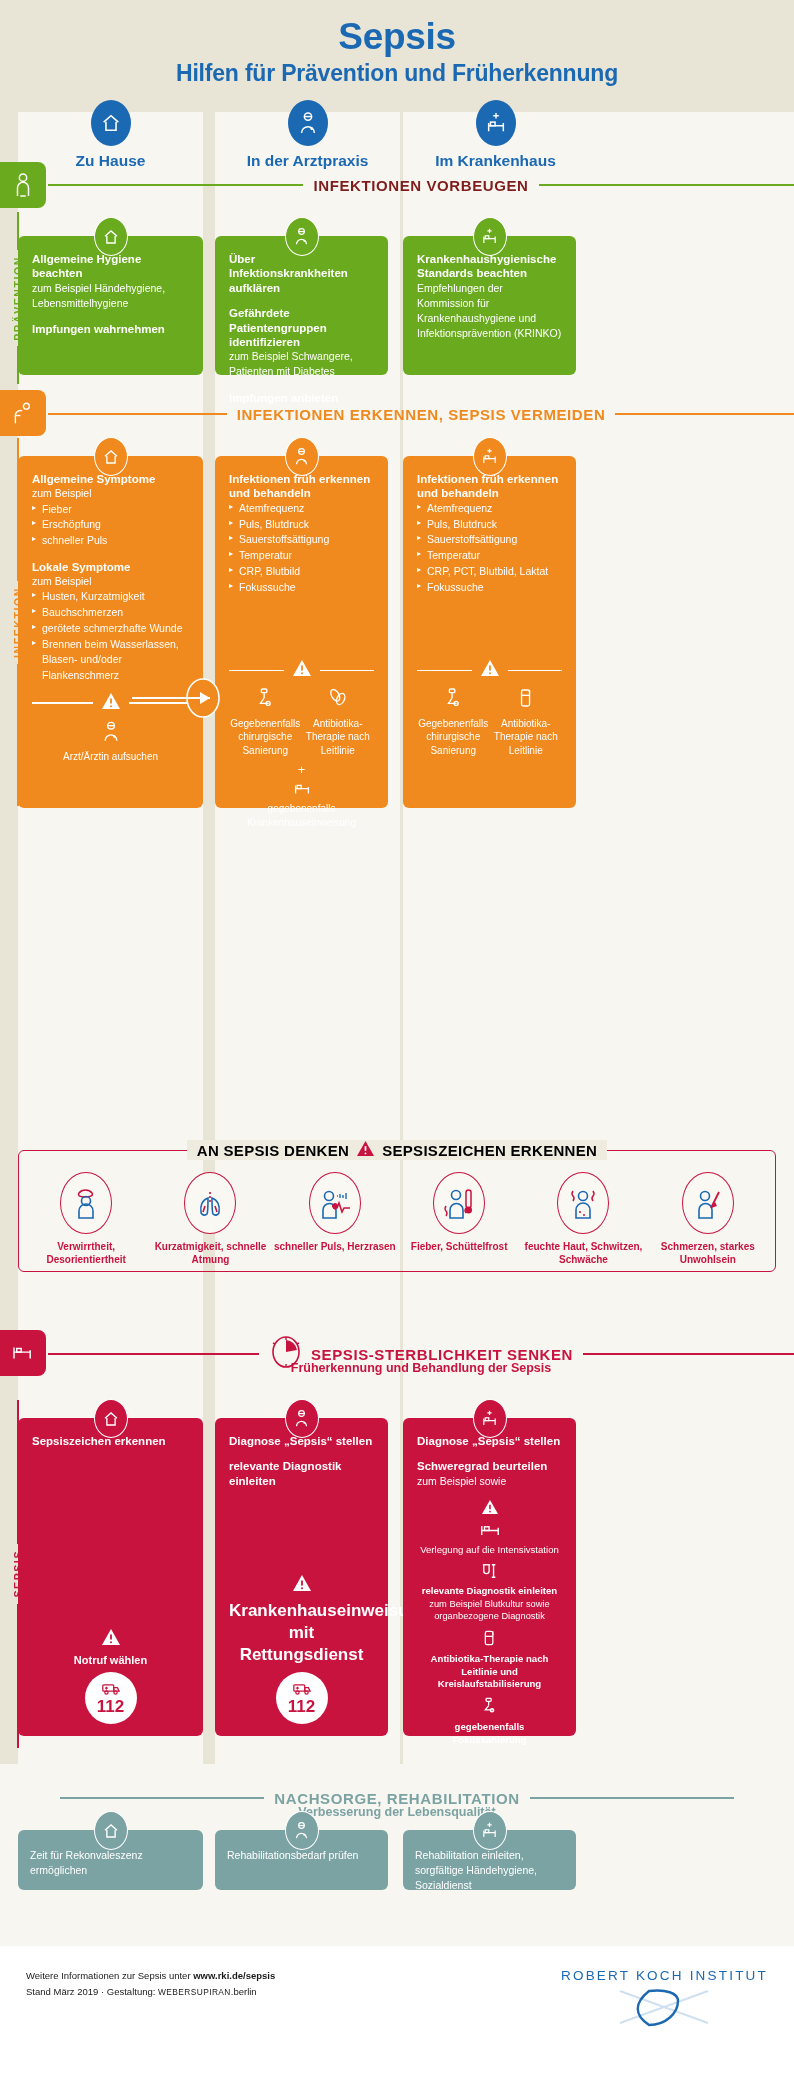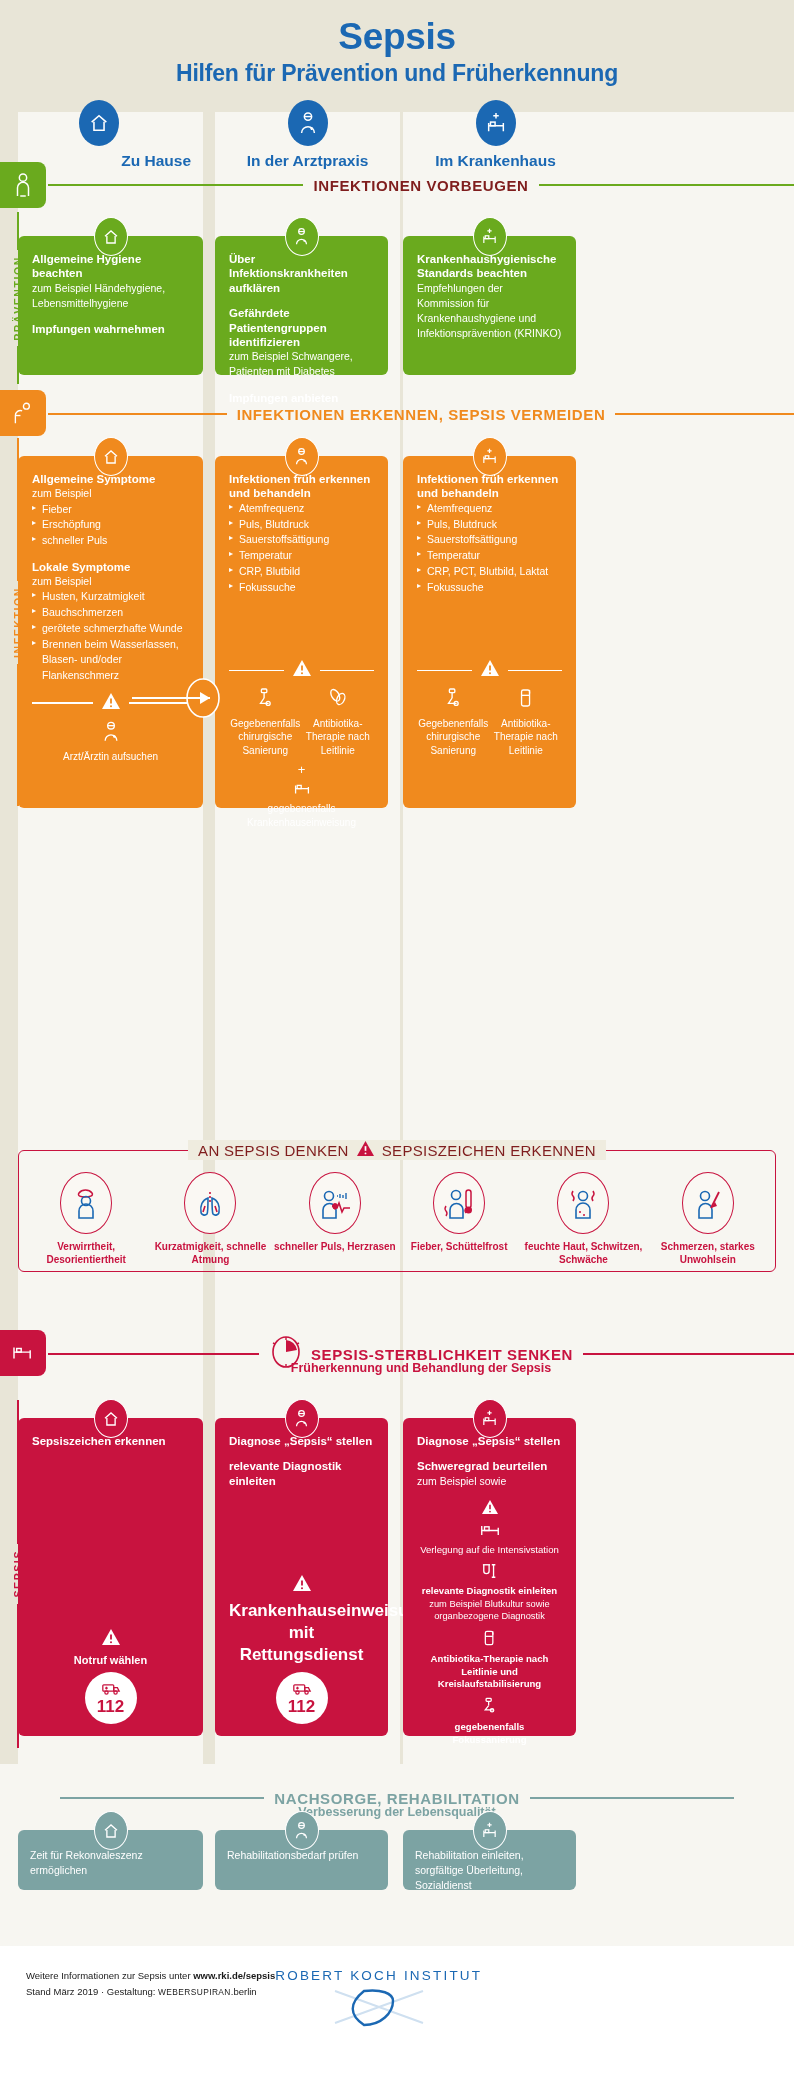--- a/index.html
+++ b/index.html
@@ -25,21 +25,21 @@
     letter-spacing: -0.3px; line-height: 1.05;
   }
   .subtitle {
     color: #1b68b3; font-size: 23px; font-weight: bold;
     margin-top: 3px; letter-spacing: -0.2px;
   }
 
   
   .colheads { position: absolute; top: 100px; left: 0; width: 794px; height: 70px; }
   .colhead { position: absolute; text-align: center; width: 185px; }
-  .colhead.h1 { left: 6px; text-align: right; }
+  .colhead.h1 { left: 18px; }
   .colhead.h2 { left: 215px; }
   .colhead.h3 { left: 403px; }
   .badge-circle {
     width: 40px; height: 46px; border-radius: 50%;
     background: #1b68b3; margin: 0 auto; display: flex;
     align-items: center; justify-content: center;
   }
   .colhead .label {
     color: #1b68b3; font-size: 15.5px; font-weight: bold; margin-top: 6px;
   }
@@ -432,21 +432,21 @@
           </span>
           <span>Antibiotika-Therapie nach Leitlinie</span>
         </div>
       </div>
     </div>
   </div>
 
   <div class="signs-panel" style="left:18px;top:1150px;width:758px;height:122px;">
   </div>
   <div style="position:absolute;left:0;top:1140px;width:794px;text-align:center;">
-    <span style="background:#efecdf;padding:0 10px;display:inline-flex;align-items:center;gap:7px;color:#7f1d1d;font-size:15px;font-weight:normal;letter-spacing:0.3px;">
+    <span style="background:#efecdf;padding:0 10px;display:inline-flex;align-items:center;gap:7px;color:#000000;font-size:15px;font-weight:bold;letter-spacing:0.3px;">
       <span>AN SEPSIS DENKEN</span>
       <span>
         <svg width="19" height="17" viewBox="0 0 20 18">
             <path d="M10 1 L19 17 L1 17 Z" fill="#c8133f"></path>
             <path d="M10 6.5 v5" stroke="#fff" stroke-width="1.8"></path>
             <circle cx="10" cy="14.2" r="1" fill="#fff"></circle>
           </svg>
       </span>
       <span>SEPSISZEICHEN ERKENNEN</span>
     </span>
@@ -725,26 +725,26 @@
   </div>
   <div class="card" style="left:403px;top:1830px;width:173px;height:60px;background:#7ca3a3;">
     <div class="icon-bubble" style="background:#7ca3a3;border:1.5px solid #fff;">
       <svg width="17" height="19" viewBox="0 0 24 26" fill="none" stroke="#fff" stroke-width="1.7">
           <path d="M12 2 v6 M9 5 h6"></path>
           <path d="M4 13 v9 M4 16 h16 v6 M20 16 v-3"></path>
           <rect x="6" y="12" width="5" height="4"></rect>
         </svg>
     </div>
     <div class="body" style="padding:18px 12px 10px;">
-      <div class="ft">Rehabilitation einleiten, sorgfältige Überleitung, Sozialdienst</div>
+      <div class="ft">Rehabilitation einleiten, sorgfältige Händehygiene, Sozialdienst</div>
     </div>
   </div>
 
   <div class="footer" style="top:1946px;height:152px;">
-    <div style="padding:22px 26px;display:flex;align-items:flex-start;">
+    <div style="padding:22px 26px;display:flex;justify-content:space-between;align-items:flex-start;">
       <div class="foot-txt">
         <div>
           <span>Weitere Informationen zur Sepsis unter </span><b>www.rki.de/sepsis</b>
         </div>
         <div>
           <span>Stand März 2019 · Gestaltung: </span><span class="small-caps">WEBERSUPIRAN</span><span>.berlin</span>
         </div>
       </div>
       <div class="rki">
         <div class="nm">ROBERT KOCH INSTITUT</div>

